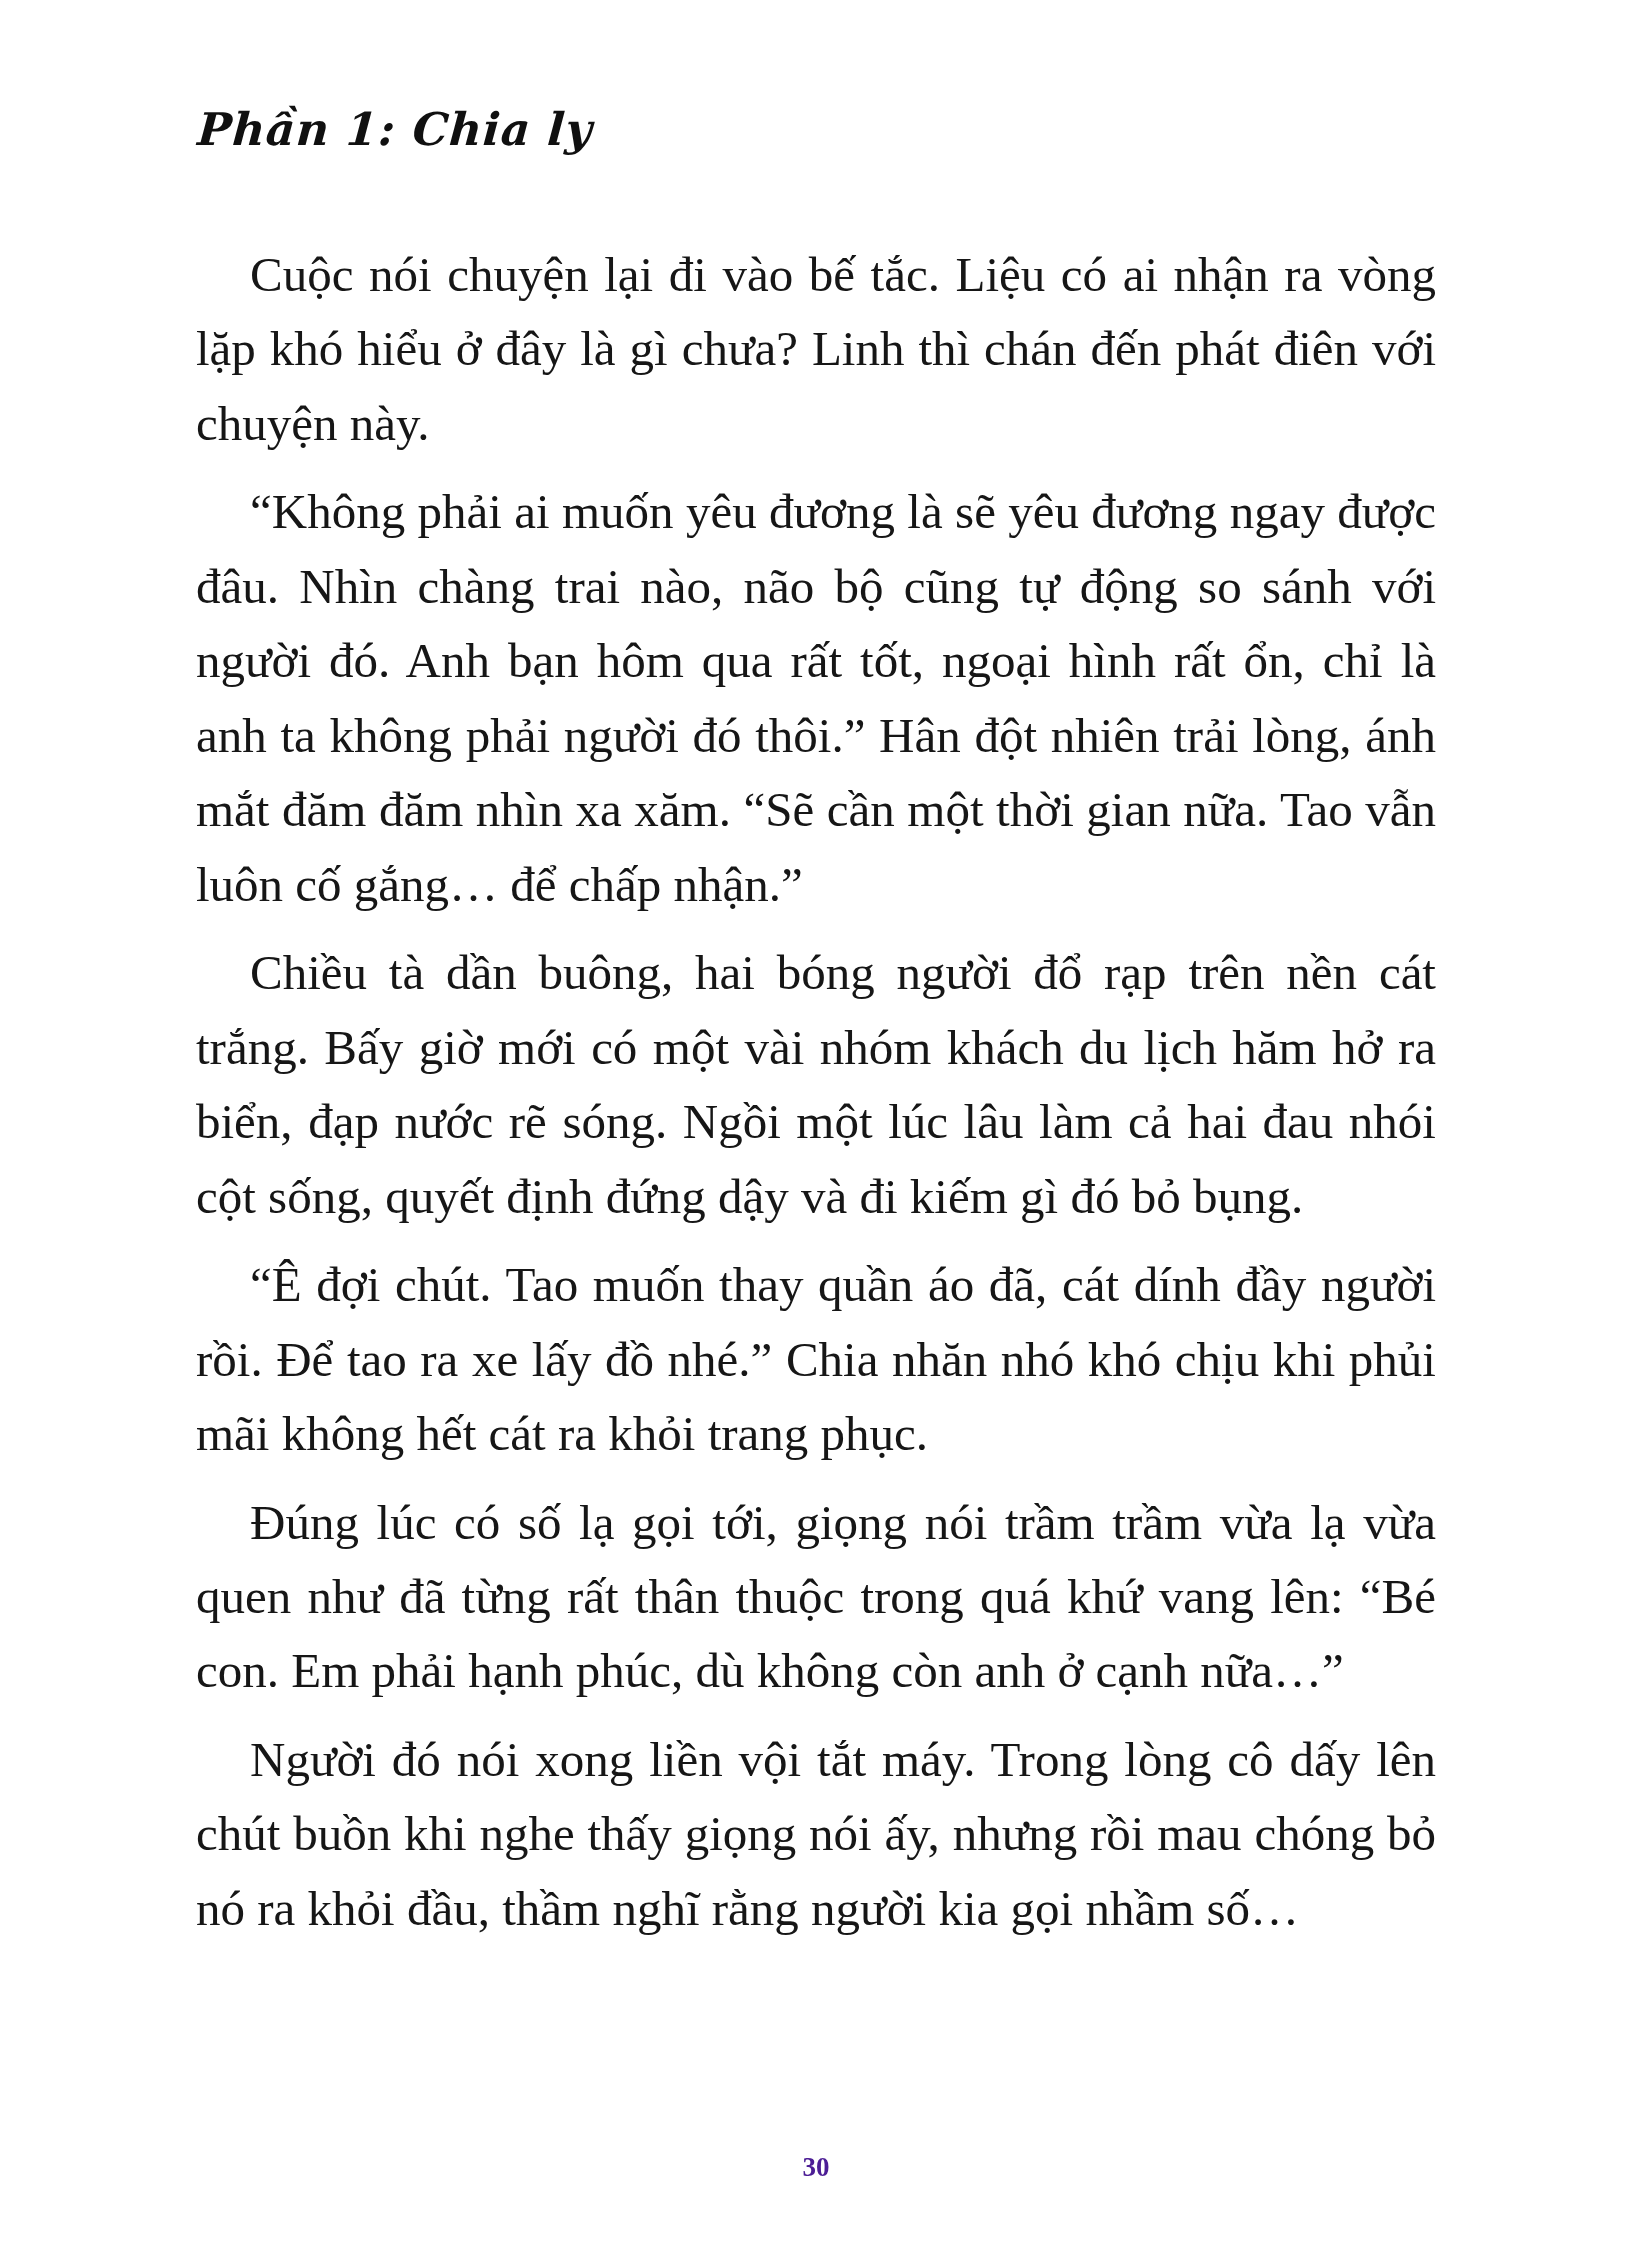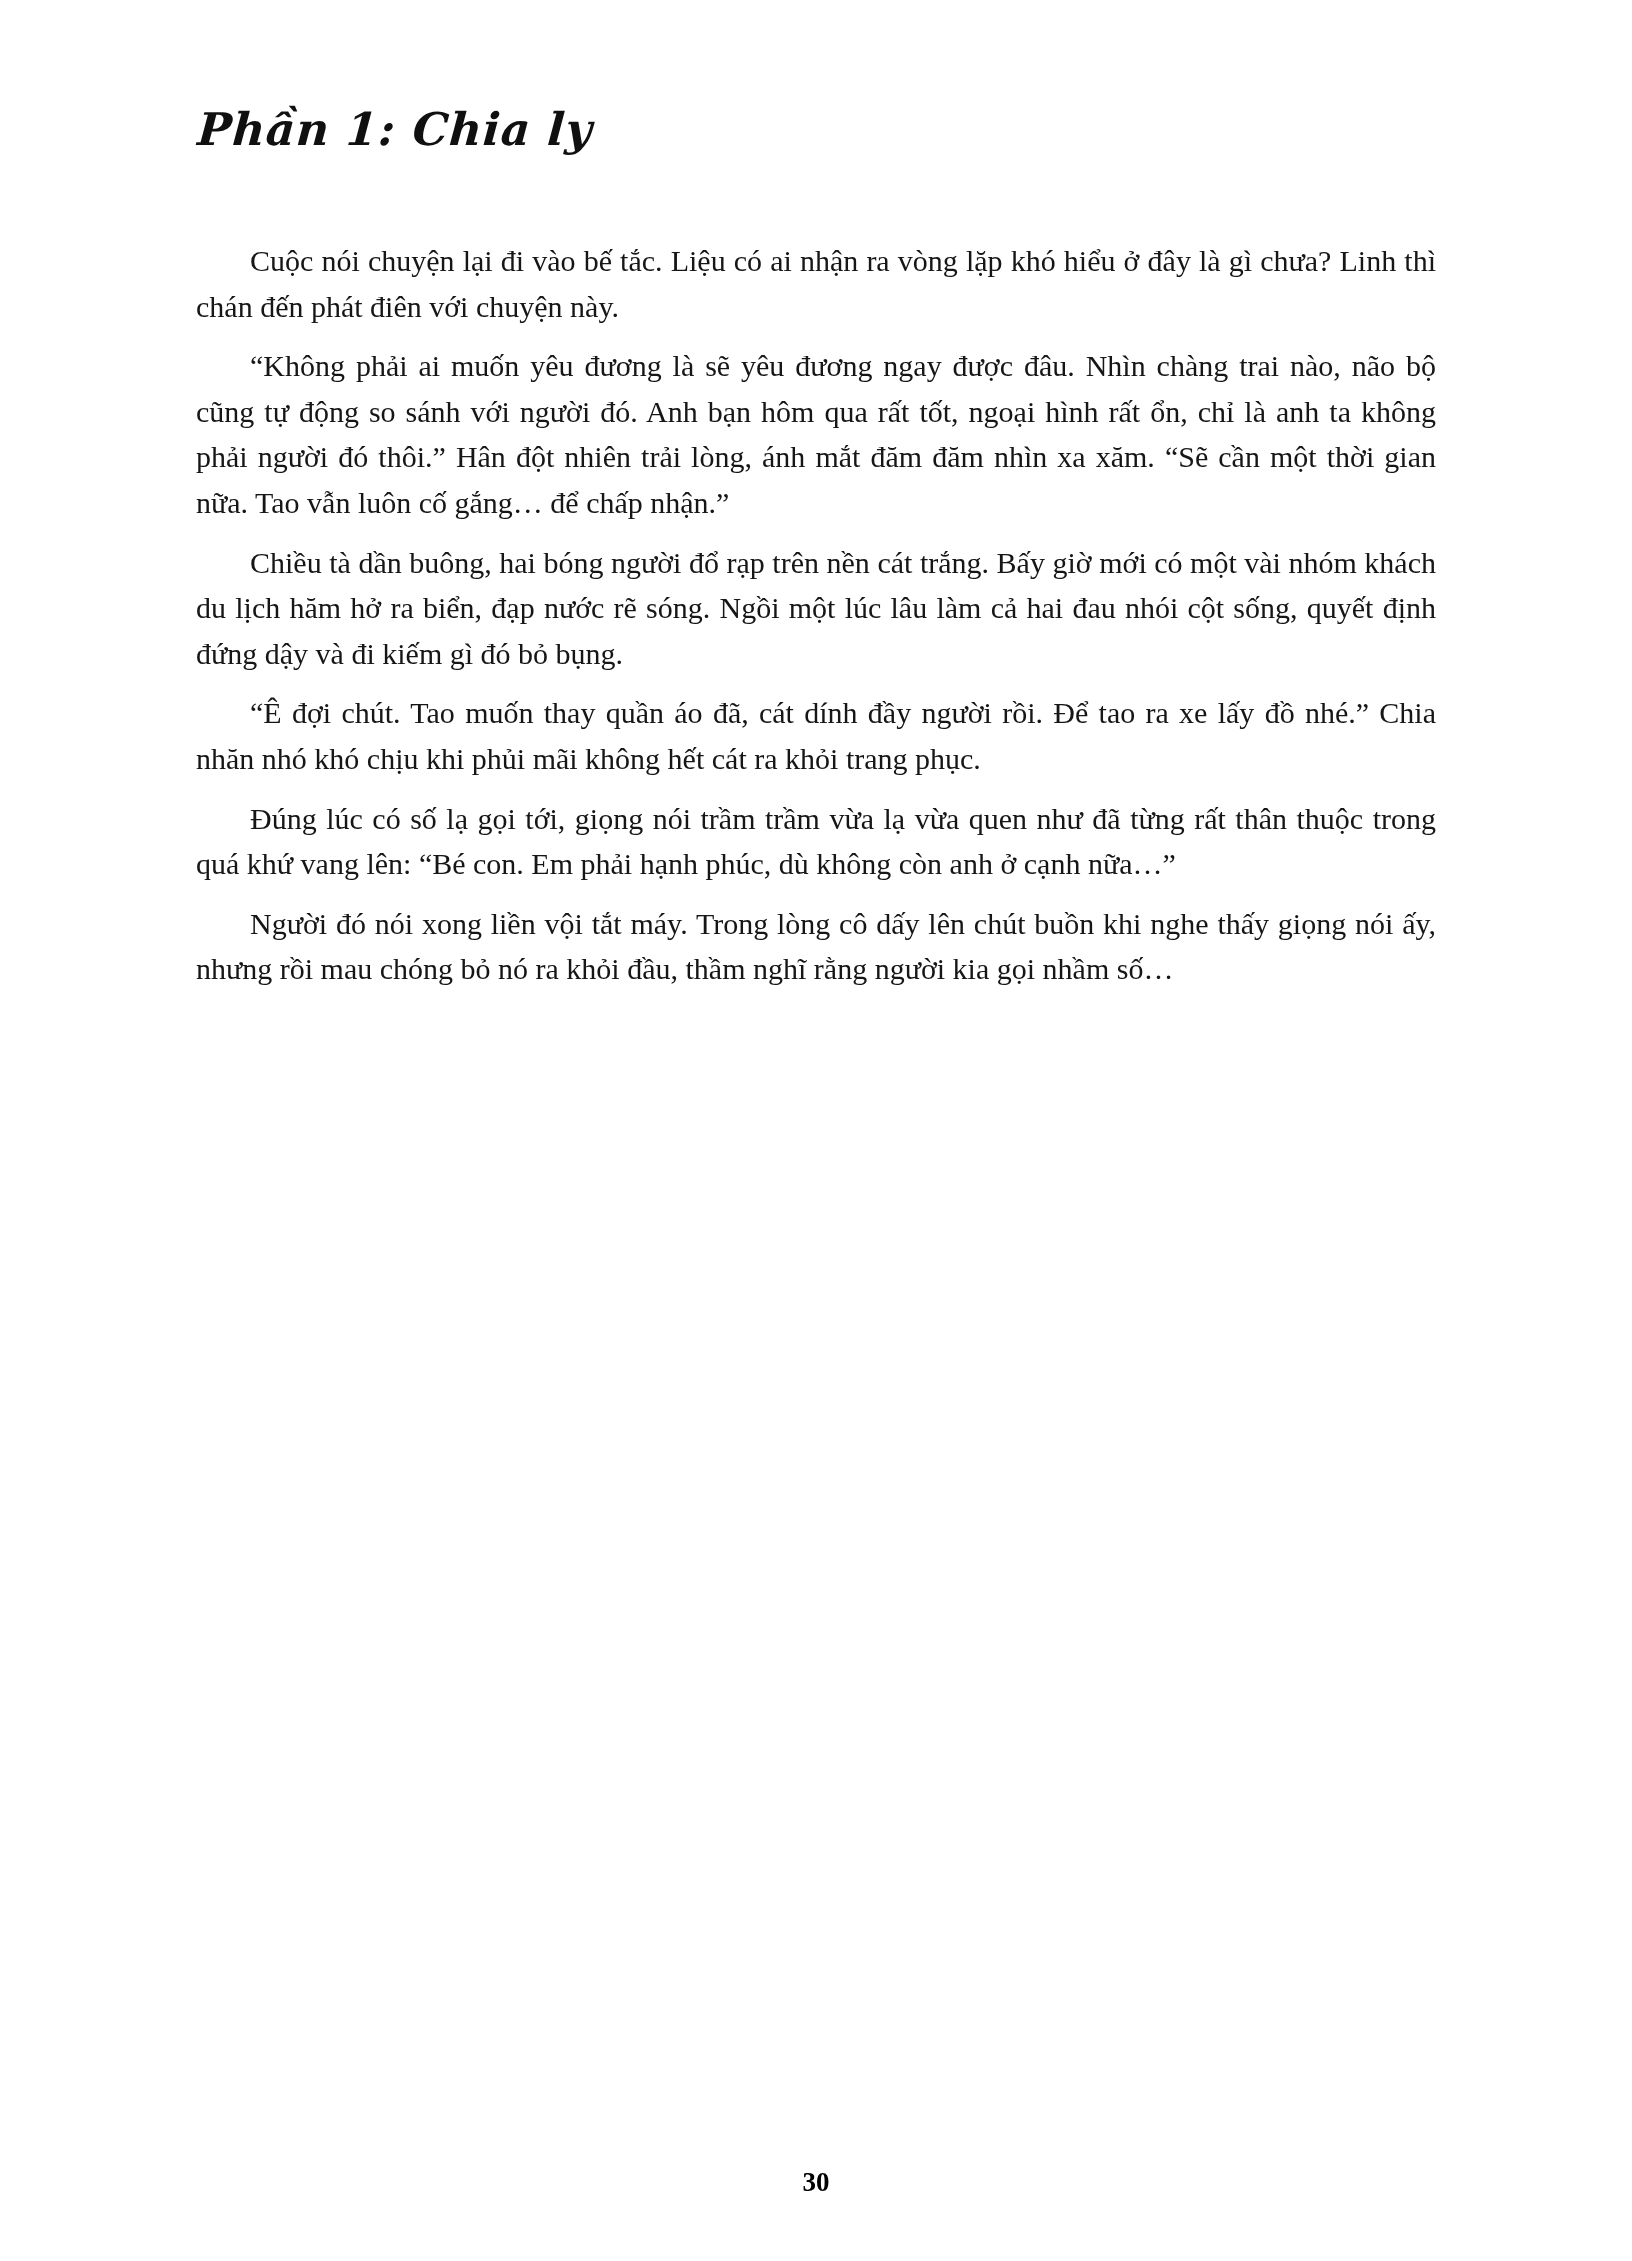--- a/index.html
+++ b/index.html
@@ -23,38 +23,38 @@
     font-style: italic;
     font-weight: bold;
     font-size: 45px;
     letter-spacing: 0.9px;
     transform: skewX(-4deg);
     transform-origin: left bottom;
     margin: 0 0 82px 0;
     color: #101010;
   }
   .content {
-    font-size: 30px;
+    font-size: 49px;
     line-height: 1.52;
     text-align: justify;
     color: #161616;
   }
   .content p {
     margin: 0 0 14px 0;
     text-indent: 54px;
   }
   .page-number {
     position: absolute;
-    bottom: 63px;
+    bottom: 78px;
     left: 0;
     right: 0;
     text-align: center;
     font-size: 27px;
     font-weight: bold;
-    color: #000000;
+    color: #4c1d95;
   }
 </style>
 </head>
 <body>
 
 <div class="page">
   <div class="chapter-header">Phần 1: Chia ly</div>
 
   <div class="content">
       <p>Cuộc nói chuyện lại đi vào bế tắc. Liệu có ai nhận ra vòng lặp khó hiểu ở đây là gì chưa? Linh thì chán đến phát điên với chuyện này.</p>

